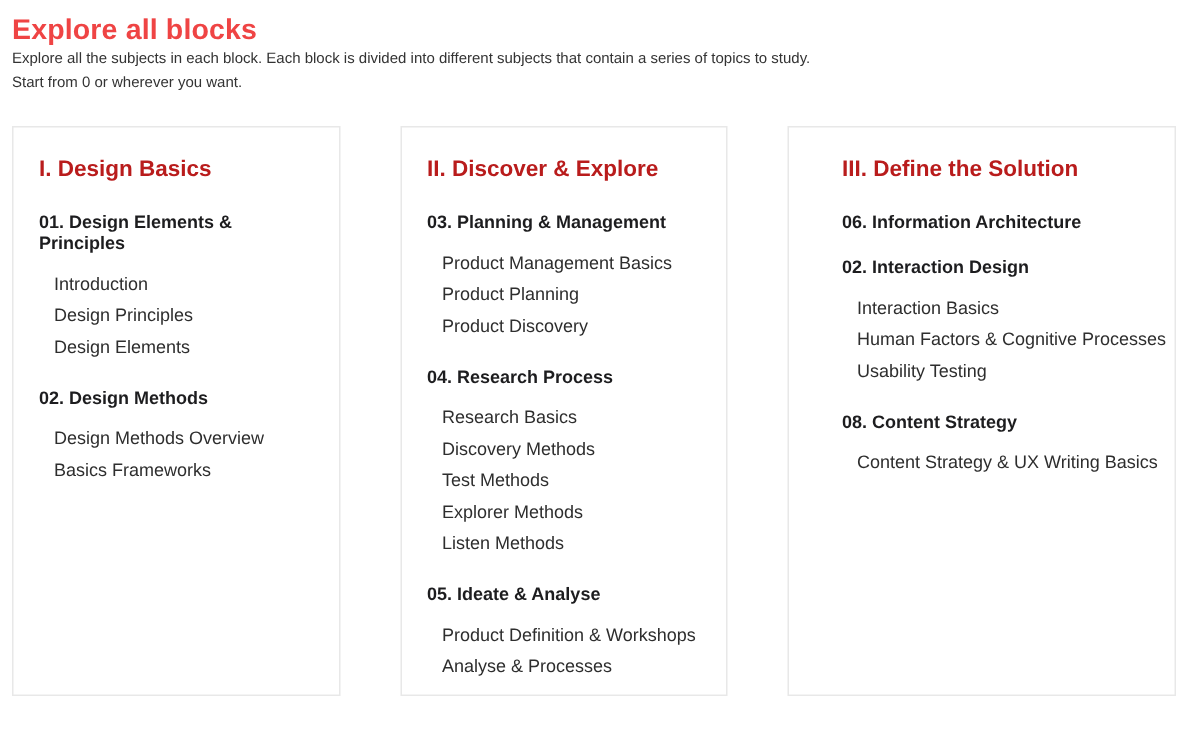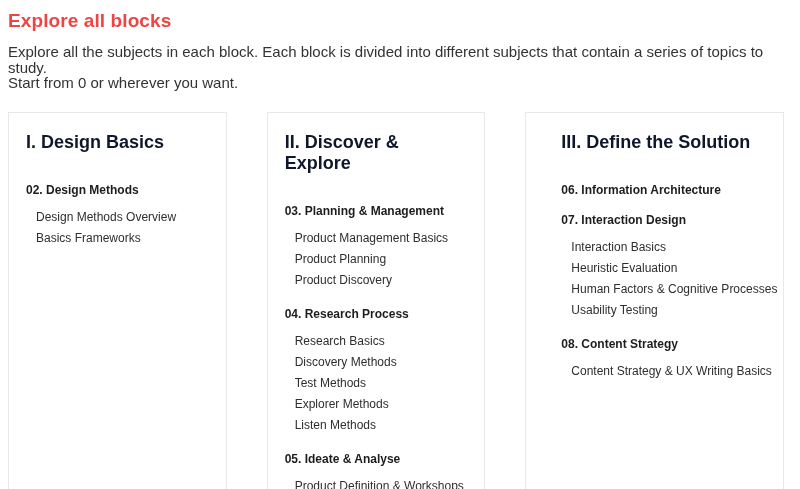--- a/index.html
+++ b/index.html
@@ -15,46 +15,46 @@
     width: 800px;
     height: 489px;
   }
   .page-title {
     font-size: 19px;
     font-weight: 700;
     color: #ef4444;
     letter-spacing: 0.1px;
   }
   .page-desc {
-    margin-top: 12px;
-    font-size: 15px;
+    margin-top: 0;
+    font-size: 10px;
     line-height: 15.5px;
     color: #333333;
   }
   .blocks-row {
     margin-top: 21px;
     display: flex;
     gap: 40px;
     padding-right: 8px;
     align-items: stretch;
   }
   .block-card {
     flex: 1 1 0;
     border: 1px solid #e8e8e8;
     background: #ffffff;
     height: 380px;
     padding: 19px 16px 16px 17px;
     overflow: hidden;
   }
   .block-card:last-child { flex: 1.12 1 0; padding-left: 35px; }
   .block-title {
-    font-size: 18px;
+    font-size: 15px;
     font-weight: 600;
-    color: #0f172a;
-    margin-bottom: 30px;
+    color: #b91c1c;
+    margin-bottom: 20px;
   }
   .subject-group { margin-bottom: 16px; }
   .subject-title {
     font-size: 12px;
     font-weight: 600;
     color: #1d1d1f;
     margin-bottom: 10px;
   }
   .topics-list { list-style: none; }
   .topic-item {
@@ -74,20 +74,30 @@
 
   <div class="page-desc">
     <div>Explore all the subjects in each block. Each block is divided into different subjects that contain a series of topics to study.</div>
     <div>Start from 0 or wherever you want.</div>
   </div>
 
   <div class="blocks-row">
   <section class="block-card">
     <h2 class="block-title">I. Design Basics</h2>
     <div class="subjects">
+  <div class="subject-group">
+    <h3 class="subject-title">01. Design Elements &amp; Principles</h3>
+    <ul class="topics-list">
+  <li class="topic-item">Introduction</li>
+
+  <li class="topic-item">Design Principles</li>
+
+  <li class="topic-item">Design Elements</li>
+</ul>
+  </div>
 
   <div class="subject-group">
     <h3 class="subject-title">02. Design Methods</h3>
     <ul class="topics-list">
   <li class="topic-item">Design Methods Overview</li>
 
   <li class="topic-item">Basics Frameworks</li>
 </ul>
   </div>
 </div>
@@ -134,25 +144,24 @@
   </section>
 
   <section class="block-card">
     <h2 class="block-title">III. Define the Solution</h2>
     <div class="subjects">
   <div class="subject-group">
     <h3 class="subject-title">06. Information Architecture</h3>
   </div>
 
   <div class="subject-group">
-    <h3 class="subject-title">07. Interaction Design</h3>
+    <h3 class="subject-title">02. Interaction Design</h3>
     <ul class="topics-list">
   <li class="topic-item">Interaction Basics</li>
 
-  <li class="topic-item">Heuristic Evaluation</li>
 
   <li class="topic-item">Human Factors &amp; Cognitive Processes</li>
 
   <li class="topic-item">Usability Testing</li>
 </ul>
   </div>
 
   <div class="subject-group">
     <h3 class="subject-title">08. Content Strategy</h3>
     <ul class="topics-list">

